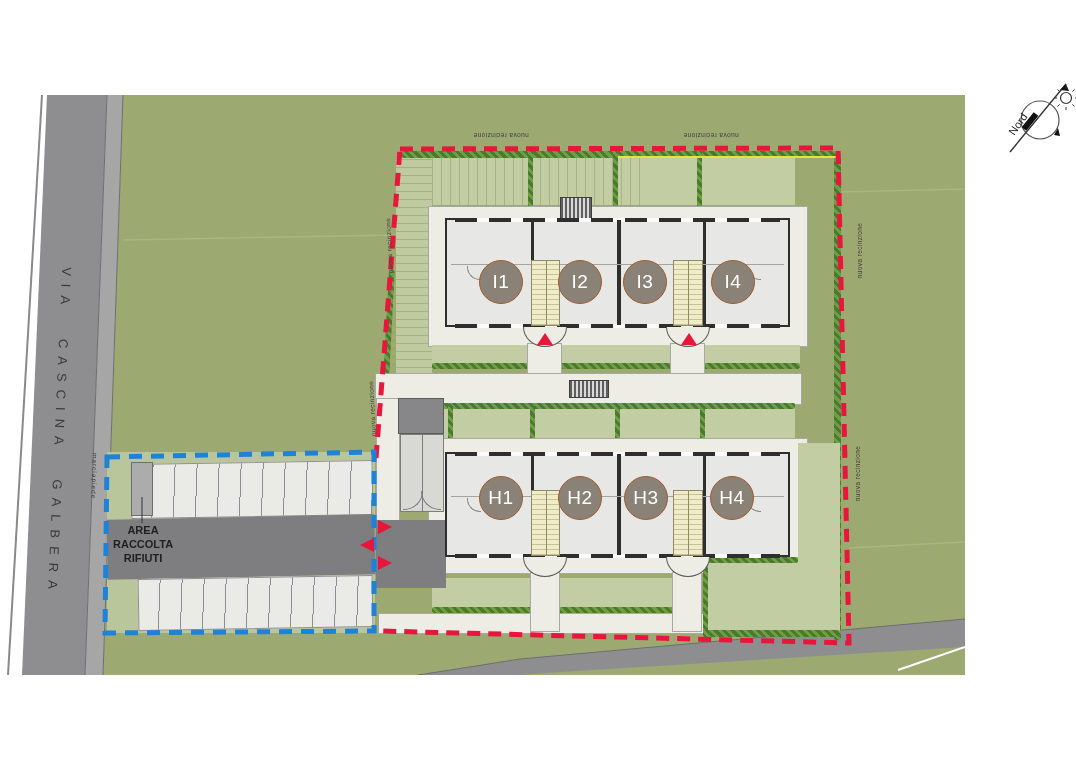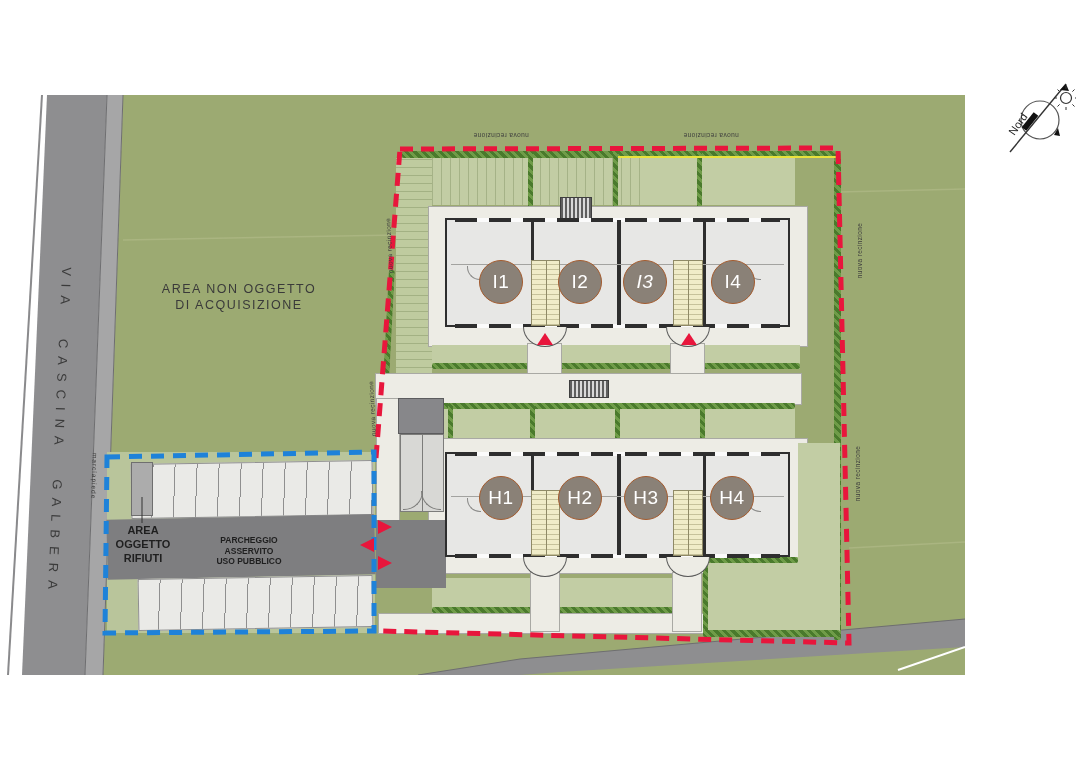--- a/index.html
+++ b/index.html
@@ -138,21 +138,21 @@
     <div class="stair" style="left:531px;top:165px;width:29px;height:66px;"></div>
     <div class="stair" style="left:673px;top:165px;width:30px;height:66px;"></div>
     <div class="porch" style="left:523px;top:232px;width:44px;height:20px;"></div>
     <div class="porch" style="left:666px;top:232px;width:44px;height:20px;"></div>
     <div class="ucircle" style="left:479px;top:165px;">
         <span>I1</span>
       </div>
     <div class="ucircle" style="left:558px;top:165px;justify-content:center;">
         <span>I2</span>
       </div>
-    <div class="ucircle" style="left:623px;top:165px;font-style:italic;">
+    <div class="ucircle" style="left:623px;top:165px;">
         <span>I3</span>
       </div>
     <div class="ucircle" style="left:711px;top:165px;text-align:right;">
         <span>I4</span>
       </div>
 
     <div class="bldg" style="left:445px;top:357px;width:345px;height:105px;">
       <div class="winstrip" style="top:-2.5px;"></div>
       <div class="winstrip" style="bottom:-2.5px;"></div>
       <div class="pwall" style="left:84px;"></div>
@@ -186,45 +186,36 @@
       <line x1="376" y1="363" x2="400" y2="54" stroke="#E8163C" stroke-width="5" stroke-dasharray="13 8" fill="none"></line>
       <polygon points="107,362 374,357 374,536 105,538" fill="none" stroke="#1E82D9" stroke-width="5" stroke-dasharray="13 9"></polygon>
       <line x1="142" y1="402" x2="142" y2="428" stroke="#333333" stroke-width="1"></line>
       <polygon points="537,250 553,250 545,238" fill="#E8163C"></polygon>
       <polygon points="681,250 697,250 689,238" fill="#E8163C"></polygon>
       <polygon points="378,425 392,432 378,439" fill="#E8163C"></polygon>
       <polygon points="374,443 360,450 374,457" fill="#E8163C"></polygon>
       <polygon points="378,461 392,468 378,475" fill="#E8163C"></polygon>
     </svg>
 
-    <div class="maplabel" style="left:150px;top:186px;width:178px;font-size:12.5px;letter-spacing:1.5px;line-height:1.3;">
-      <div>AREA NON OGGETTO</div>
-      <div>DI ACQUISIZIONE</div>
-    </div>
 
     <div class="maplabel vtext" style="left:52px;top:172px;font-size:13px;letter-spacing:8px;word-spacing:16px;color:#3B3B3B;transform:rotate(2.5deg);">VIA CASCINA GALBERA</div>
 
     <div class="maplabel vtext" style="left:91px;top:358px;font-size:6.5px;letter-spacing:1px;color:#3B3B3B;transform:rotate(2deg);">marciapiede</div>
 
     <div class="fence" style="left:468px;top:37px;transform:rotate(180deg);">nuova recinzione</div>
     <div class="fence" style="left:678px;top:37px;transform:rotate(180deg);">nuova recinzione</div>
     <div class="fence" style="left:356px;top:147px;transform:rotate(-93deg);">nuova recinzione</div>
     <div class="fence" style="left:339px;top:310px;transform:rotate(-93deg);">nuova recinzione</div>
     <div class="fence" style="left:826px;top:152px;transform:rotate(-90deg);">nuova recinzione</div>
     <div class="fence" style="left:824px;top:375px;transform:rotate(-90deg);">nuova recinzione</div>
 
     <div class="maplabel small3" style="left:113px;top:429px;width:60px;">
       <div>AREA</div>
-      <div>OGGETTO</div>
+      <div>RACCOLTA</div>
       <div>RIFIUTI</div>
-    </div>
-    <div class="maplabel small3" style="left:195px;top:440px;width:108px;font-size:8.5px;">
-      <div>PARCHEGGIO</div>
-      <div>ASSERVITO</div>
-      <div>USO PUBBLICO</div>
     </div>
   </div>
 
   <svg class="abs" width="96" height="86" style="left:992px;top:78px" viewBox="0 0 96 86">
     <circle cx="48" cy="42" r="19" fill="none" stroke="#555555" stroke-width="1.2"></circle>
     <line x1="18" y1="74" x2="74" y2="6" stroke="#333333" stroke-width="1.4"></line>
     <line x1="32" y1="51" x2="44" y2="36" stroke="#111111" stroke-width="6"></line>
     <polygon points="74,6 77,13 68,12" fill="#111111"></polygon>
     <polygon points="62,57 66,50 68,58" fill="#111111"></polygon>
     <circle cx="74" cy="20" r="5.5" fill="#FFFFFF" stroke="#333333" stroke-width="1.2"></circle>

